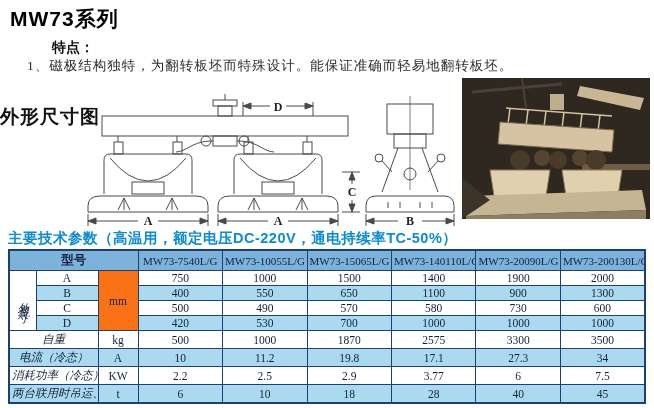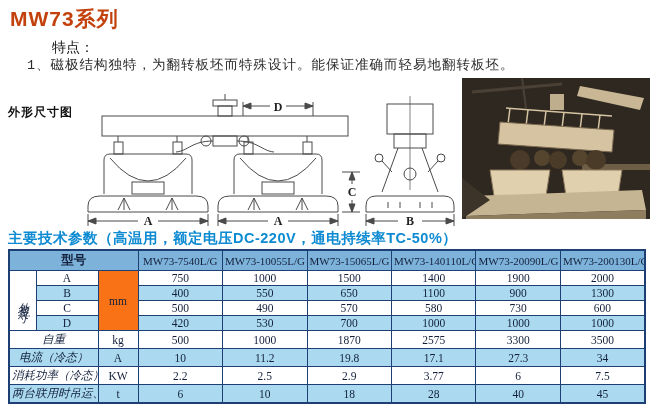--- a/index.html
+++ b/index.html
@@ -4,34 +4,34 @@
 <style>
   * { margin:0; padding:0; box-sizing:border-box; }
   html,body { background:#ffffff; }
   body {
     width:654px; height:408px; position:relative; overflow:hidden;
     font-family:"Liberation Sans", sans-serif; color:#222;
   }
   .page-title {
     position:absolute; left:10px; top:5px;
     font-size:21px; font-weight:bold; letter-spacing:1px;
-    color:#c2410c; font-family:"Liberation Sans", sans-serif;
+    color:#000000; font-family:"Liberation Sans", sans-serif;
   }
   .features-heading {
     position:absolute; left:8px; top:39px;
-    font-size:14px; font-weight:normal; color:#111;padding-left:44px;
+    font-size:14px; font-weight:bold; color:#111;padding-left:44px;
   }
   .features-list {
     position:absolute; left:27px; top:55px; width:600px;
-    font-family:Liberation Mono, monospace; font-size:13.5px;
+    font-family:Liberation Serif, serif; font-size:13.5px;
     letter-spacing:1px; line-height:21px; color:#2b2b2b;
   }
   .diagram-label {
-    position:absolute; left:8px; top:104px;
-    font-size:12px; font-weight:600; color:#111;
+    position:absolute; left:0; top:104px;
+    font-size:19px; font-weight:600; color:#111;
     font-family:"Liberation Serif", serif; letter-spacing:1px;
   }
   .diagram-svg { position:absolute; left:30px; top:94px; }
   .photo-svg  { position:absolute; left:462px; top:78px; }
   .specs-heading {
     position:absolute; left:8px; top:229px;
     font-size:14.5px; font-weight:bold; color:#0c8ad2; letter-spacing:0.5px;
   }
   table.specs {
     position:absolute; left:8px; top:249px; width:638px;

